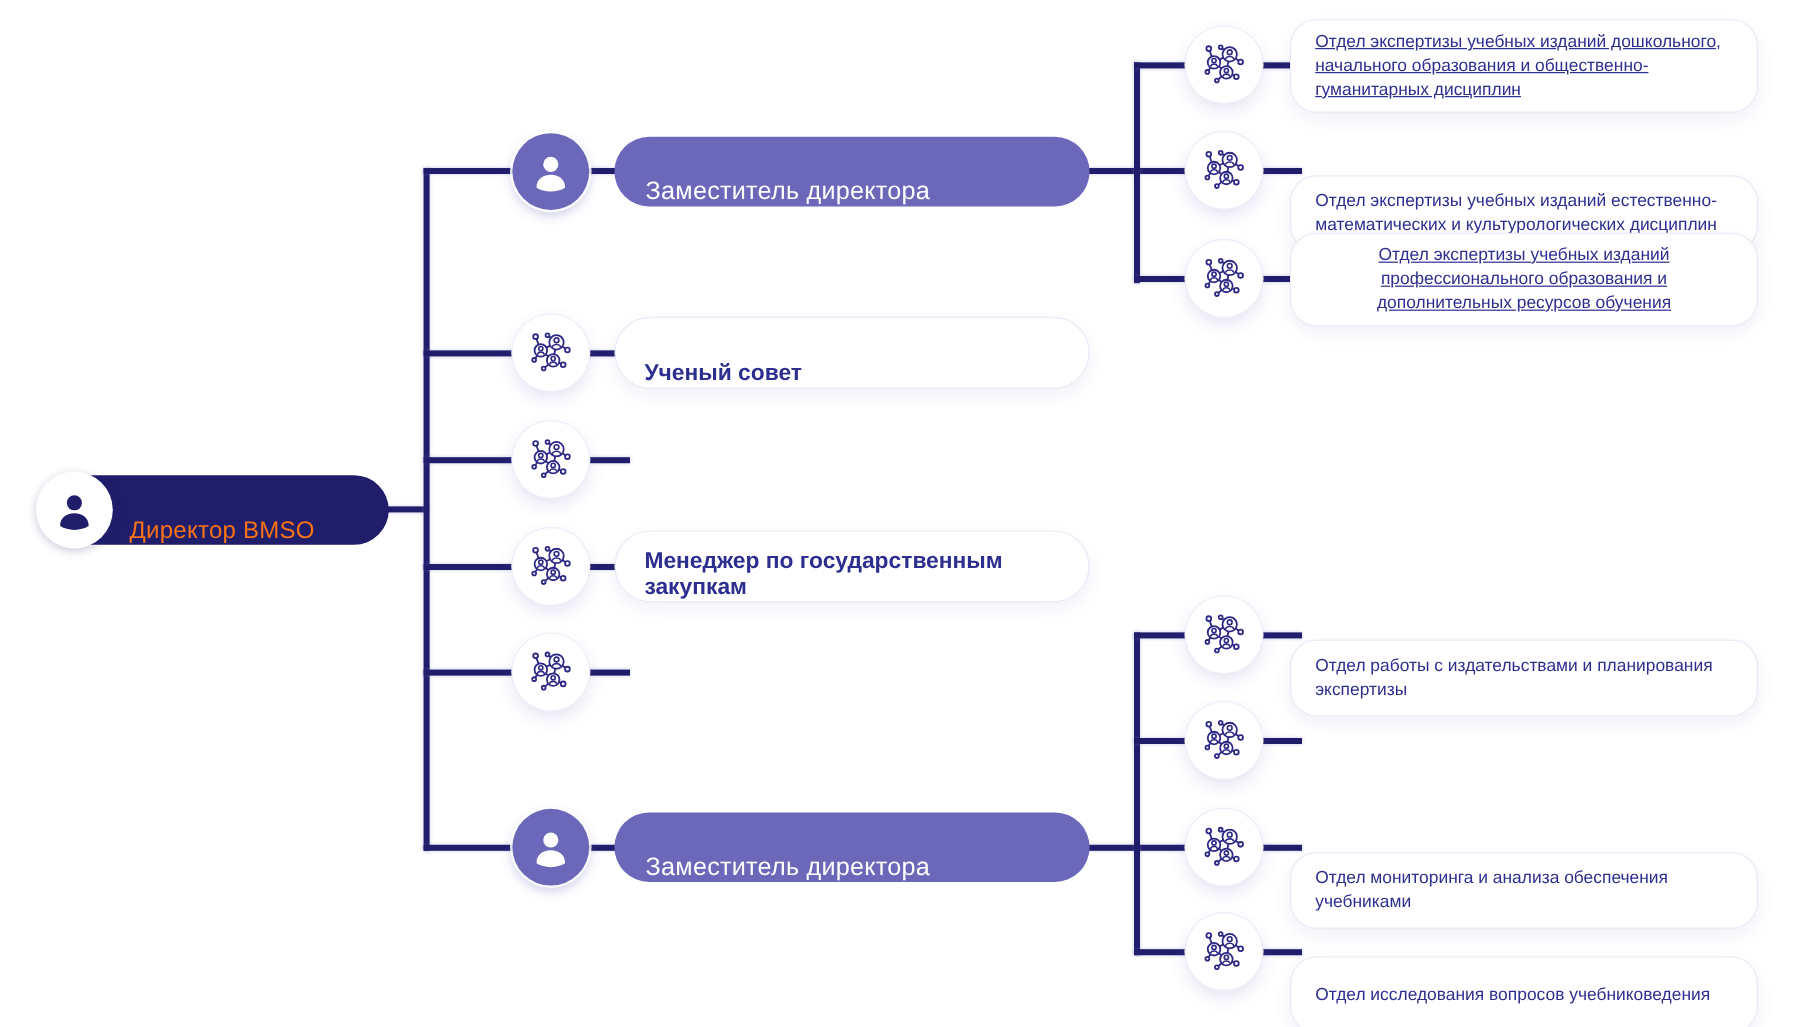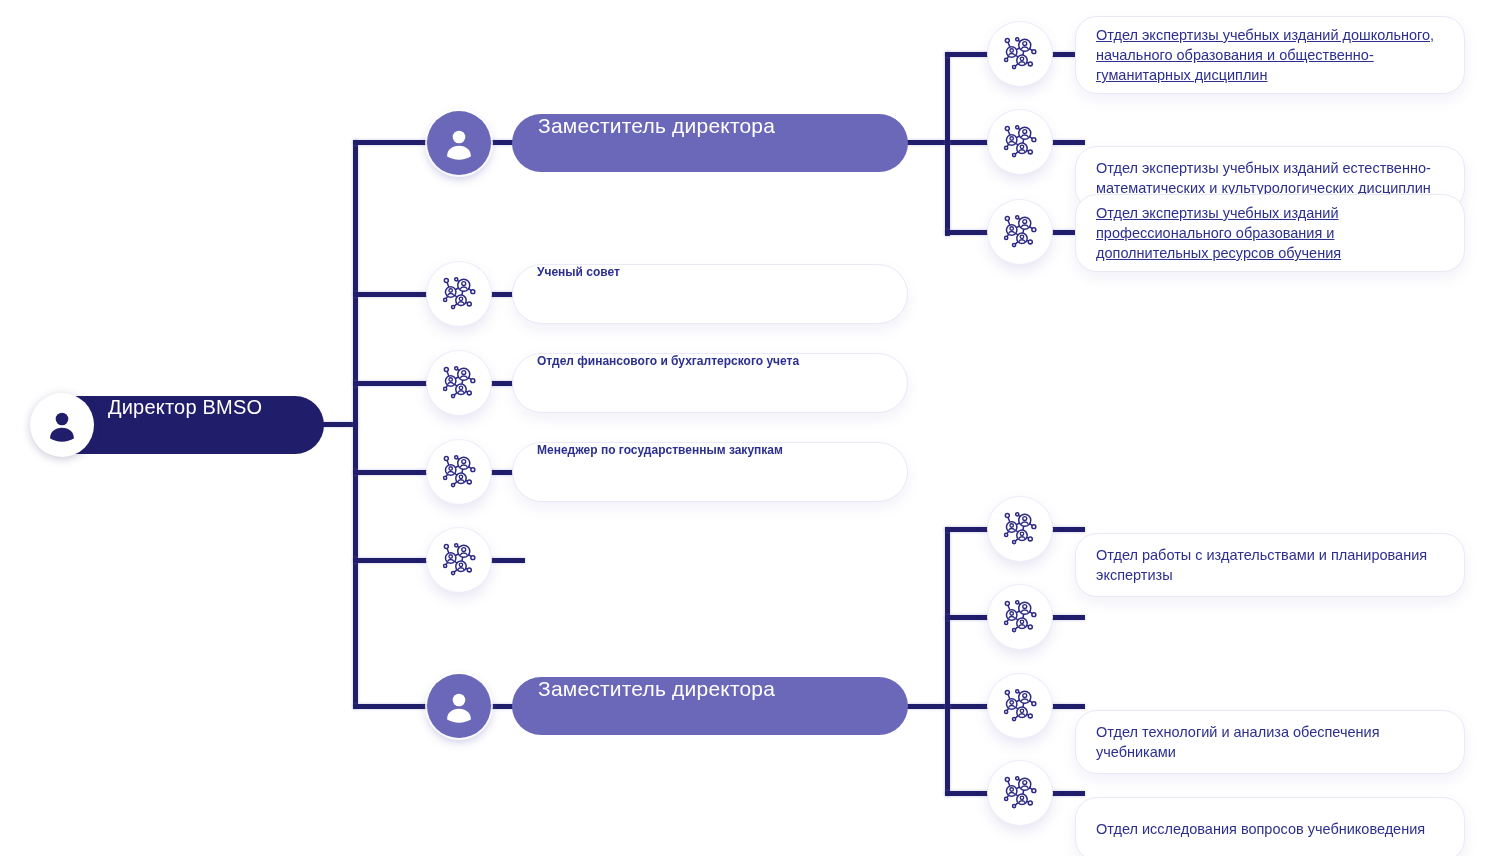--- a/index.html
+++ b/index.html
@@ -13,27 +13,27 @@
   .line.v{width:5px;}
   
   .avatar{position:absolute;width:64px;height:64px;border-radius:50%;
     display:flex;align-items:center;justify-content:center;z-index:3;}
   .avatar.white{background:#ffffff;box-shadow:0 2px 8px rgba(40,40,110,.25);}
   .avatar.purple{background:#6b68b9;box-shadow:0 0 0 2px rgba(255,255,255,.85),0 4px 10px rgba(99,96,185,.35);}
   .avatar.outline{background:#ffffff;box-shadow:0 0 0 1px #ededf9,0 6px 14px rgba(99,96,185,.16);}
   .icon-person{width:36px;height:36px;}
   .icon-net{width:38px;height:38px;color:#2d2a85;}
   
-  .pill{position:absolute;display:flex;align-items:flex-start;z-index:2;box-sizing:border-box;}
-  .pill.navy{background:#201d6b;border-radius:29px;height:58px;color:#ffffff;
+  .pill{position:absolute;display:flex;align-items:flex-end;z-index:2;box-sizing:border-box;}
+  .pill.navy{background:#201d6b;border-radius:29px;height:58px;color:#f97316;
     font-size:20px;font-weight:500;letter-spacing:.2px;}
   .pill.purple{background:#6b68b9;border-radius:29px;height:58px;color:#ffffff;
     font-size:21px;font-weight:500;letter-spacing:.2px;padding-left:26px;}
   .pill.white{background:#ffffff;border:1.5px solid #e9e9f7;border-radius:30px;height:60px;
-    color:#2c2f8e;font-size:12px;font-weight:700;padding-left:24px;
+    color:#2c2f8e;font-size:19px;font-weight:700;padding-left:24px;
     box-shadow:0 6px 14px rgba(99,96,185,.09);}
   
   .box{position:absolute;left:1075px;width:390px;box-sizing:border-box;
     background:#ffffff;border:1.5px solid #e9e9f7;border-radius:22px;
     box-shadow:0 6px 14px rgba(99,96,185,.09);
     display:flex;align-items:center;padding:8px 20px;z-index:2;
     color:#2c2f8e;font-size:14.5px;font-weight:500;line-height:1.38;}
   .box.h2{height:64px;margin-top:36px;}
   .box.h3{height:78px;text-decoration:underline;}
 </style>
@@ -124,23 +124,20 @@
   </div>
   <div class="pill white" style="left:512px;top:264px;width:396px;">
     <span>Ученый совет</span>
   </div>
 
   <div class="avatar outline" style="left:427px;top:351px;">
     <svg class="icon-net">
         <use href="#i-network"></use>
       </svg>
   </div>
-  <div class="pill white" style="left:512px;top:353px;width:396px;">
-    <span>Отдел финансового и бухгалтерского учета</span>
-  </div>
 
   <div class="avatar outline" style="left:427px;top:440px;">
     <svg class="icon-net">
         <use href="#i-network"></use>
       </svg>
   </div>
   <div class="pill white" style="left:512px;top:442px;width:396px;">
     <span>Менеджер по государственным закупкам</span>
   </div>
 
@@ -175,21 +172,21 @@
   </div>
   <div class="box h2" style="top:110px;">
     <span>Отдел экспертизы учебных изданий естественно-математических и культурологических дисциплин</span>
   </div>
 
   <div class="avatar outline" style="left:988px;top:200px;">
     <svg class="icon-net">
         <use href="#i-network"></use>
       </svg>
   </div>
-  <div class="box h3" style="top:194px;">
+  <div class="box h3" style="top:194px;text-align:center;">
     <span>Отдел экспертизы учебных изданий профессионального образования и дополнительных ресурсов обучения</span>
   </div>
 
   <div class="avatar outline" style="left:988px;top:497px;">
     <svg class="icon-net">
         <use href="#i-network"></use>
       </svg>
   </div>
   <div class="box h2" style="top:497px;">
     <span>Отдел работы с издательствами и планирования экспертизы</span>
@@ -200,21 +197,21 @@
         <use href="#i-network"></use>
       </svg>
   </div>
 
   <div class="avatar outline" style="left:988px;top:674px;">
     <svg class="icon-net">
         <use href="#i-network"></use>
       </svg>
   </div>
   <div class="box h2" style="top:674px;">
-    <span>Отдел технологий и анализа обеспечения учебниками</span>
+    <span>Отдел мониторинга и анализа обеспечения учебниками</span>
   </div>
 
   <div class="avatar outline" style="left:988px;top:761px;">
     <svg class="icon-net">
         <use href="#i-network"></use>
       </svg>
   </div>
   <div class="box h2" style="top:761px;">
     <span>Отдел исследования вопросов учебниковедения</span>
   </div>

